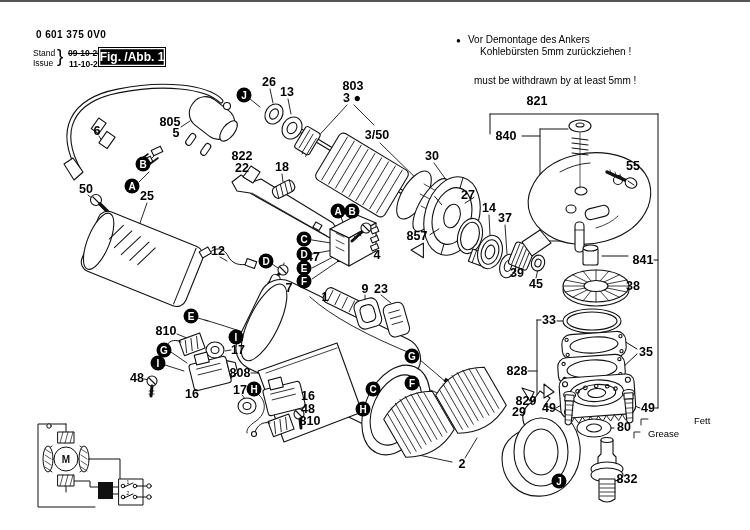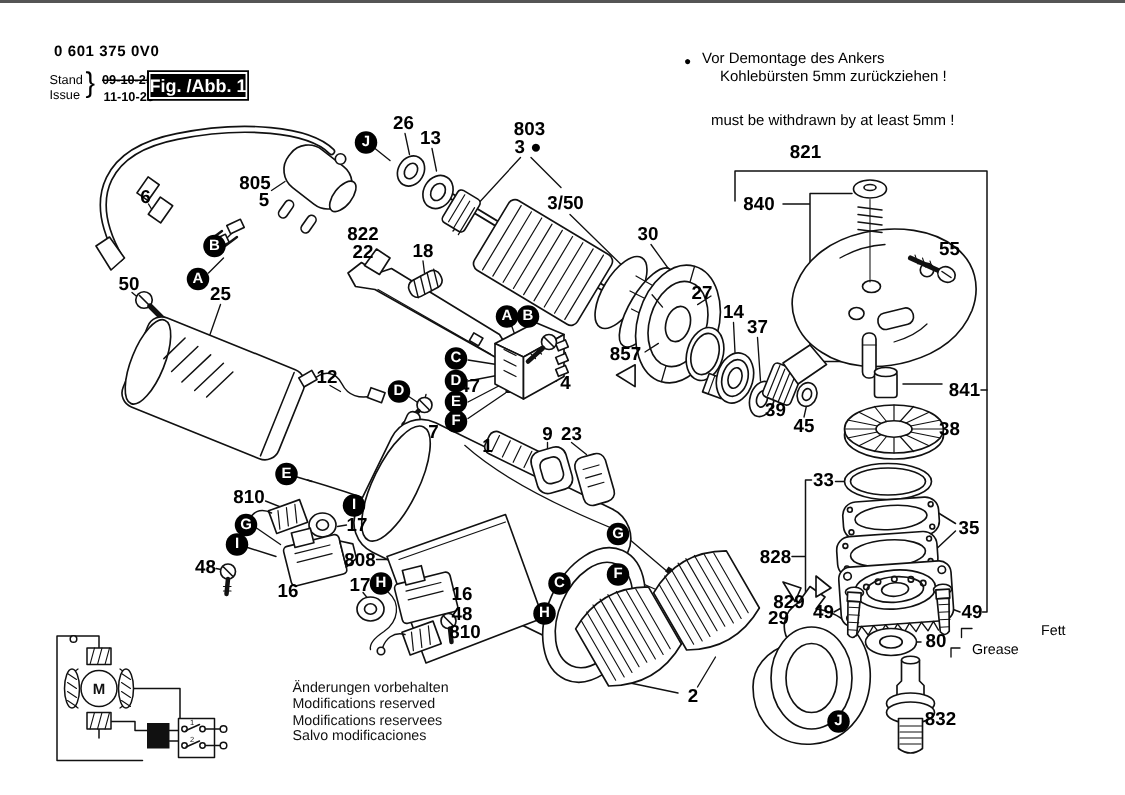--- a/index.html
+++ b/index.html
@@ -452,26 +452,20 @@
 <div class="abs datenew">11-10-28</div>
 <div class="abs figbox">Fig. /Abb. 1</div>
 <div class="abs bullet">●</div>
 <div class="abs n1">Vor Demontage des Ankers</div>
 <div class="abs n2">Kohlebürsten 5mm zurückziehen !</div>
 <div class="abs n4">must be withdrawn by at least 5mm !</div>
 
 <div class="grease" style="left:650px;top:413px;margin-left:44px;">Fett</div>
 <div class="grease" style="left:648px;top:426px;">Grease</div>
 
-<div class="abs footer">
-  <div>Änderungen vorbehalten</div>
-  <div>Modifications reserved</div>
-  <div>Modifications reservees</div>
-  <div>Salvo modificaciones</div>
-</div>
 
 <div id="labels">
       <div class="plabel" style="left: 269px; top: 80px;">26</div>
       <div class="plabel" style="left: 287px; top: 90px;">13</div>
       <div class="plabel" style="left: 353px; top: 84px;">803</div>
       <div class="plabel" style="left: 352px; top: 96px;">3 ●</div>
       <div class="plabel" style="left: 377px; top: 133px;">3/50</div>
       <div class="plabel" style="left: 170px; top: 120px;">805</div>
       <div class="plabel" style="left: 176px; top: 131px;">5</div>
       <div class="plabel" style="left: 97px; top: 129px;">6</div>

